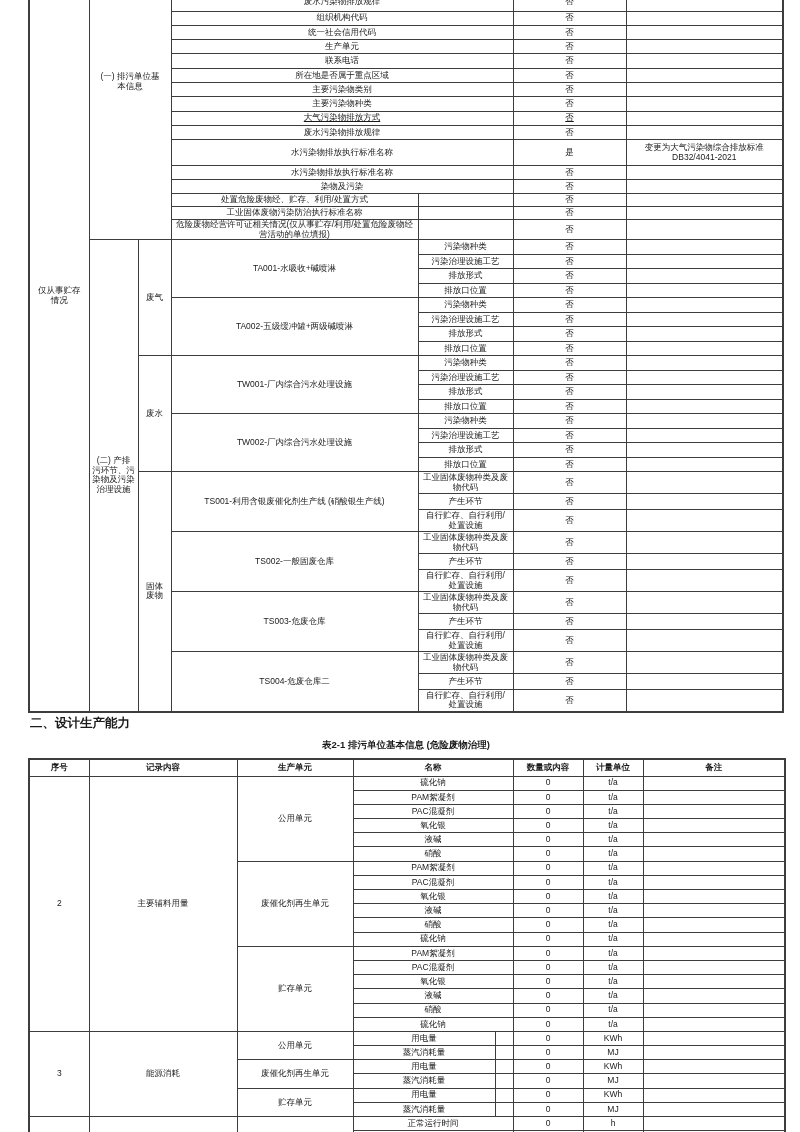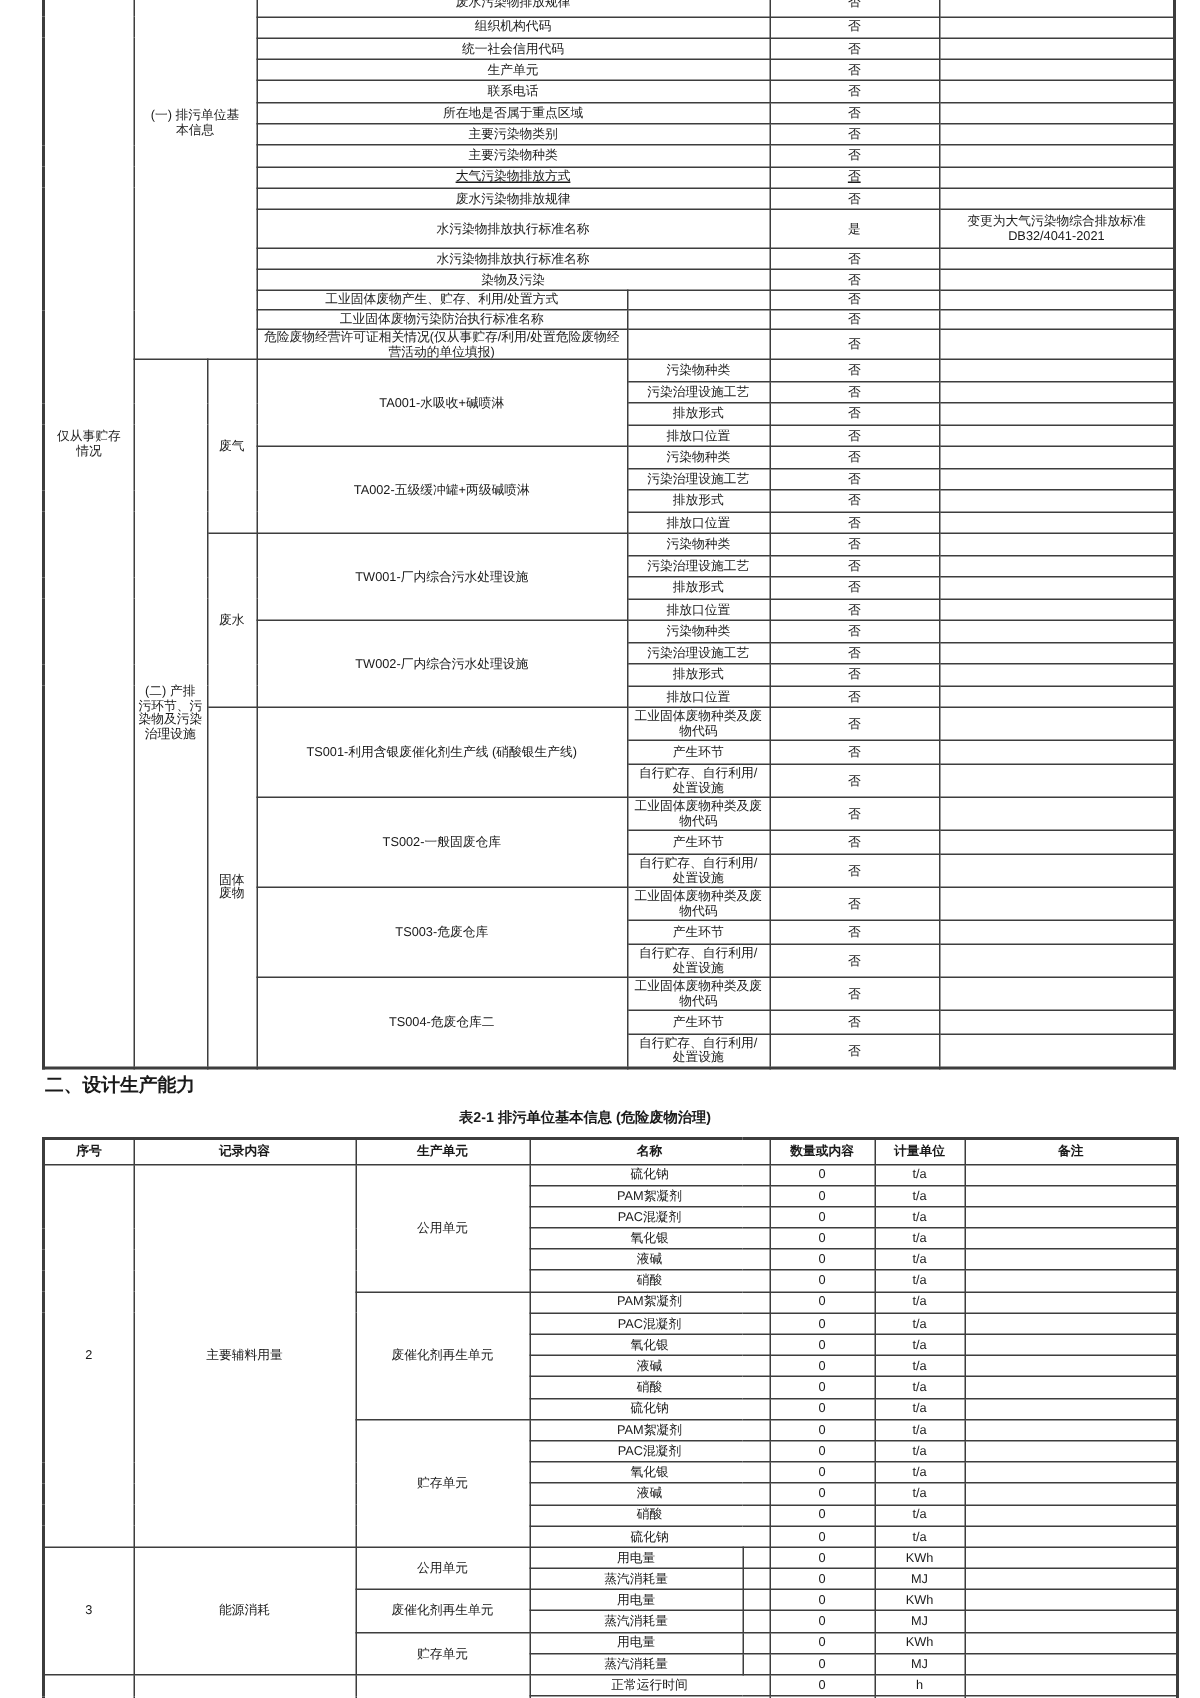--- a/index.html
+++ b/index.html
@@ -11,21 +11,21 @@
      word-break:break-all;color:#1a1a1a;}
   .t1{position:absolute;left:28px;top:0;width:754px;border:2px solid #3d3d3d;border-top:none;}
   .t1 tr:first-child td{border-top:none;}
   .t2{position:absolute;left:28px;top:758px;width:756px;border:2px solid #3d3d3d;}
   tr.bs td{border-top:1.8px solid #3d3d3d;}
   tr.head td{font-weight:bold;}
   .cut{vertical-align:top;line-height:3px;}
   .pad-outer{vertical-align:top;padding-top:286px;}
   .pad-sec1{vertical-align:top;padding-top:72px;}
   .sec-title{position:absolute;left:30px;top:715px;font-size:12.5px;font-weight:bold;}
-  .tbl-caption{position:absolute;left:12px;top:739px;width:756px;text-align:center;
+  .tbl-caption{position:absolute;left:28px;top:739px;width:756px;text-align:center;
                font-size:9.5px;font-weight:bold;}
 </style>
 </head>
 <body>
 
 <div class="page">
 
   <table class="t1">
     <colgroup>
       <col style="width:60px">
@@ -101,21 +101,21 @@
           <td colspan="2">水污染物排放执行标准名称</td>
           <td>否</td>
           <td></td>
         </tr>
         <tr style="height: 14px;">
           <td colspan="2">染物及污染</td>
           <td>否</td>
           <td></td>
         </tr>
         <tr style="height: 13px;">
-          <td>工业固体废物产生、贮存、利用/处置方式</td>
+          <td>处置危险废物经、贮存、利用/处置方式</td>
           <td></td>
           <td>否</td>
           <td></td>
         </tr>
         <tr style="height: 13px;">
           <td>工业固体废物污染防治执行标准名称</td>
           <td></td>
           <td>否</td>
           <td></td>
         </tr>

